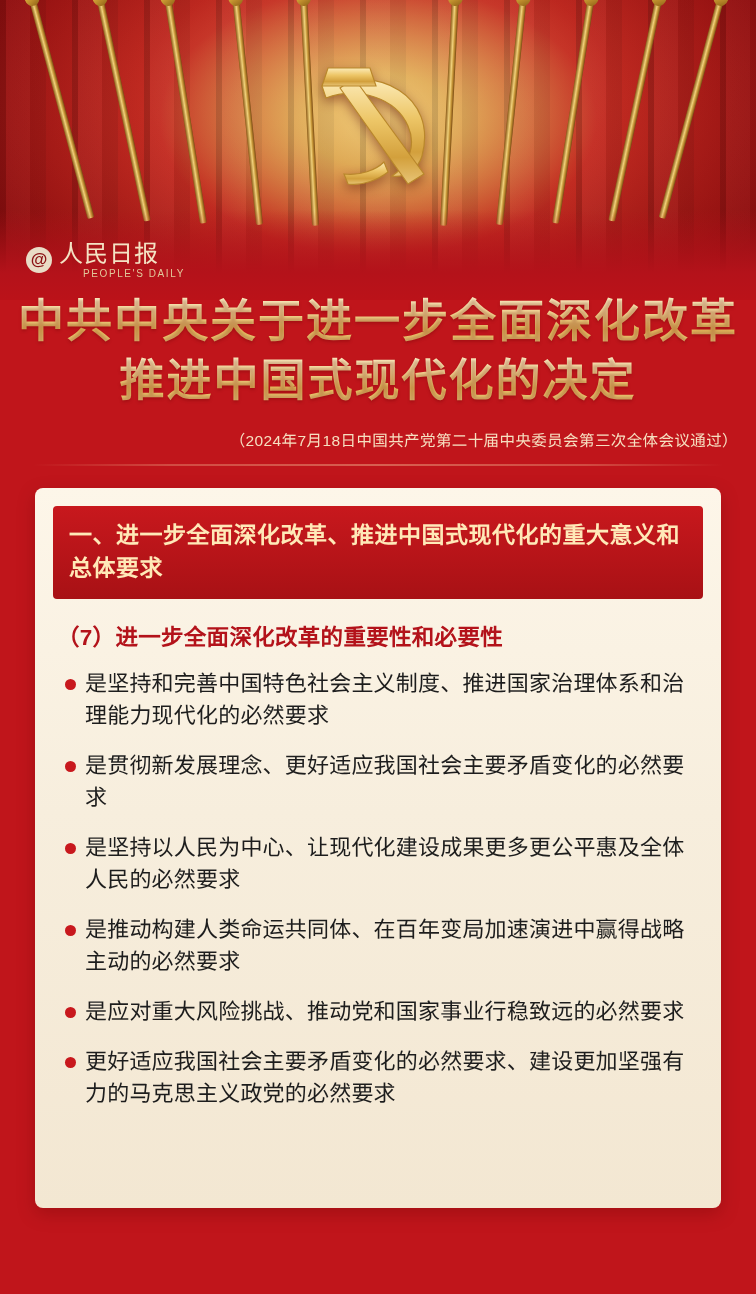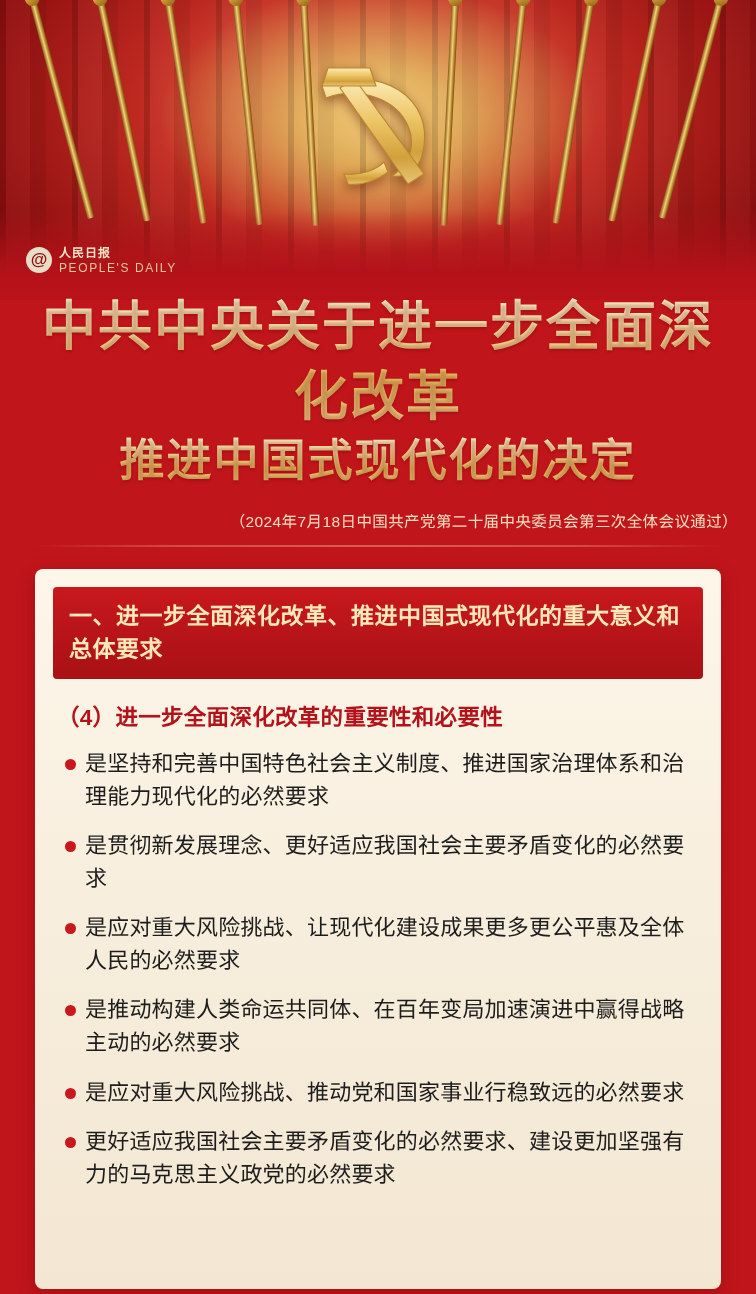--- a/index.html
+++ b/index.html
@@ -88,42 +88,42 @@
   }
   .brand {
     display: flex; align-items: center; gap: 7px;
   }
   .brand-mark {
     width: 26px; height: 26px; border-radius: 50%;
     background: #e9dcc6; color: #8a1013;
     font-size: 17px; line-height: 26px; text-align: center; font-weight: bold;
   }
   .brand-text { display: flex; flex-direction: column; line-height: 1; }
-  .brand-cn { color: #f4e3c4; font-size: 12px; font-weight: bold; letter-spacing: 1px; }
-  .brand-en { color: #e2c79a; font-size: 12px; letter-spacing: 1.6px; margin-top: 3px; }
+  .brand-cn { color: #f4e3c4; font-size: 24px; font-weight: normal; letter-spacing: 1px; }
+  .brand-en { color: #e2c79a; font-size: 10px; letter-spacing: 1.6px; margin-top: 3px; margin-left: 24px; }
 
   
   .title-block {
     position: relative;
     z-index: 4;
     margin-top: -16px;
     padding: 8px 18px 0 18px;
     text-align: center;
   }
   .title-line {
     font-family: "Liberation Serif", serif;
     font-weight: bold;
     background: linear-gradient(180deg,#fff4d2 0%,#f7dc9a 32%,#e7bc5d 62%,#f3d88f 100%);
     -webkit-background-clip: text;
     background-clip: text;
     color: transparent;
     text-shadow: 0 2px 3px rgba(90,0,0,.25);
     letter-spacing: 2px;
   }
-  .title-line-1 { font-size: 54px; line-height: 1.30; }
+  .title-line-1 { font-size: 46px; line-height: 1.30; }
   .title-line-2 { font-size: 45px; line-height: 1.30; }
 
   .subtitle {
     margin-top: 18px;
     text-align: right;
     color: #f6dfc0;
     font-size: 15.5px;
     letter-spacing: .4px;
   }
 
@@ -251,34 +251,34 @@
   <div class="title-line title-line-2">推进中国式现代化的决定</div>
   <div class="subtitle">（2024年7月18日中国共产党第二十届中央委员会第三次全体会议通过）</div>
   <div class="sub-divider"></div>
 </div>
 
 <div class="card">
   <div class="section-head">
     <div class="section-head-text">一、进一步全面深化改革、推进中国式现代化的重大意义和总体要求</div>
   </div>
 
-  <div class="subsection">（4）进一步全面深化改革的重要性和必要性</div>
+  <div class="subsection">（7）进一步全面深化改革的重要性和必要性</div>
 
   <div class="bullets">
     <div class="bullet">
       <span class="bullet-dot"></span>
       <span class="bullet-text">是坚持和完善中国特色社会主义制度、推进国家治理体系和治理能力现代化的必然要求</span>
     </div>
     <div class="bullet">
       <span class="bullet-dot"></span>
       <span class="bullet-text">是贯彻新发展理念、更好适应我国社会主要矛盾变化的必然要求</span>
     </div>
     <div class="bullet">
       <span class="bullet-dot"></span>
-      <span class="bullet-text">是应对重大风险挑战、让现代化建设成果更多更公平惠及全体人民的必然要求</span>
+      <span class="bullet-text">是坚持以人民为中心、让现代化建设成果更多更公平惠及全体人民的必然要求</span>
     </div>
     <div class="bullet">
       <span class="bullet-dot"></span>
       <span class="bullet-text">是推动构建人类命运共同体、在百年变局加速演进中赢得战略主动的必然要求</span>
     </div>
     <div class="bullet">
       <span class="bullet-dot"></span>
       <span class="bullet-text">是应对重大风险挑战、推动党和国家事业行稳致远的必然要求</span>
     </div>
     <div class="bullet">

